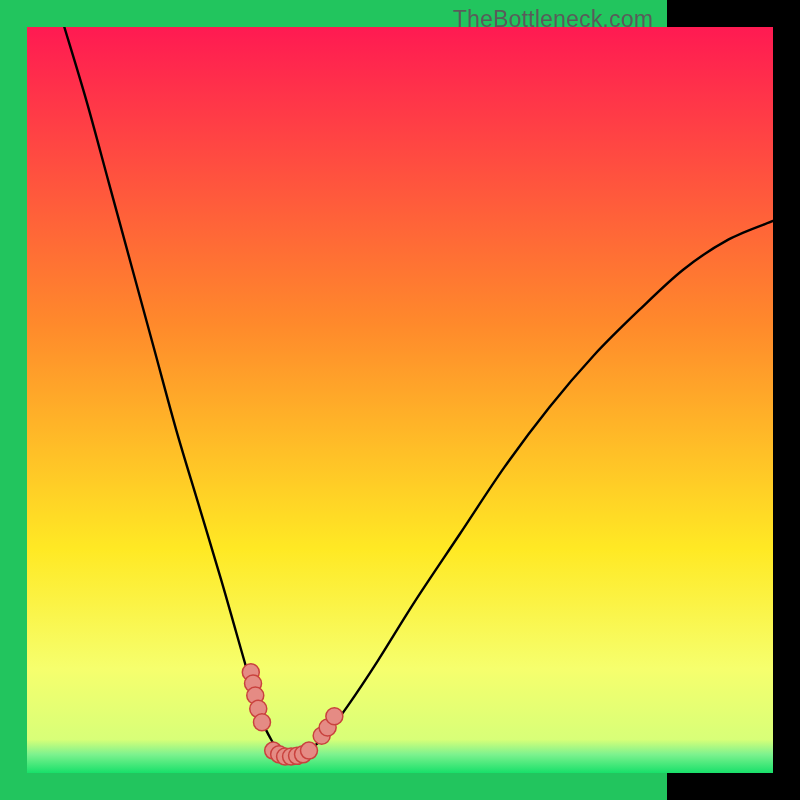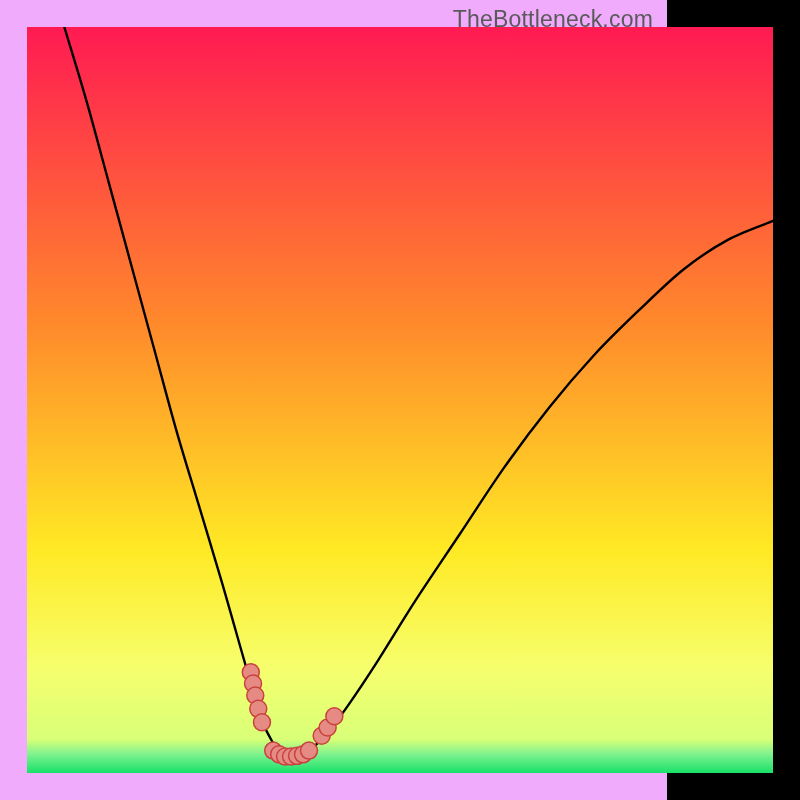--- a/index.html
+++ b/index.html
@@ -10,21 +10,21 @@
     overflow: hidden;
     background: #000;
     font-family: Arial, Helvetica, sans-serif;
   }
   .frame {
     position: absolute;
     left: 0;
     top: 0;
     width: 667px;
     height: 800px;
-    background: #f0abfc;
+    background: #22c55e;
   }
   .plot {
     position: absolute;
     left: 27px;
     top: 27px;
     width: 746px;
     height: 746px;
     overflow: hidden;
   }
   .watermark {

